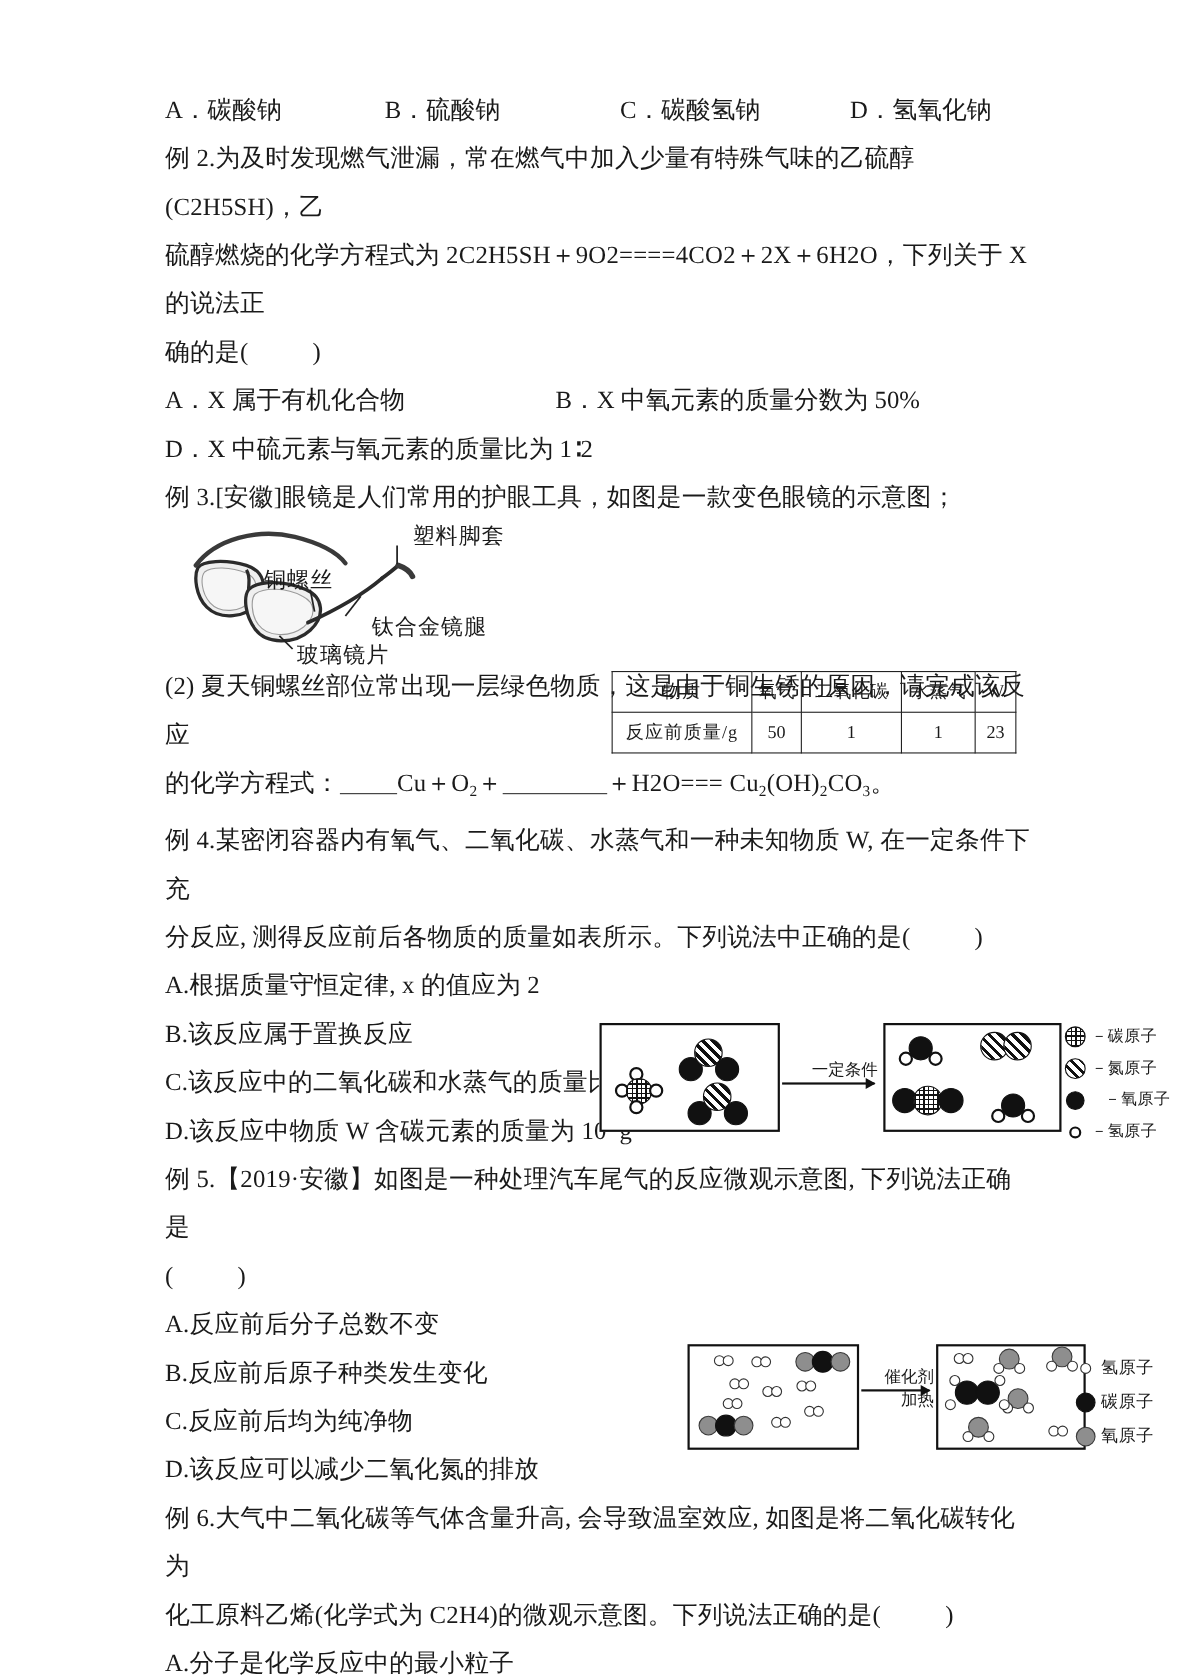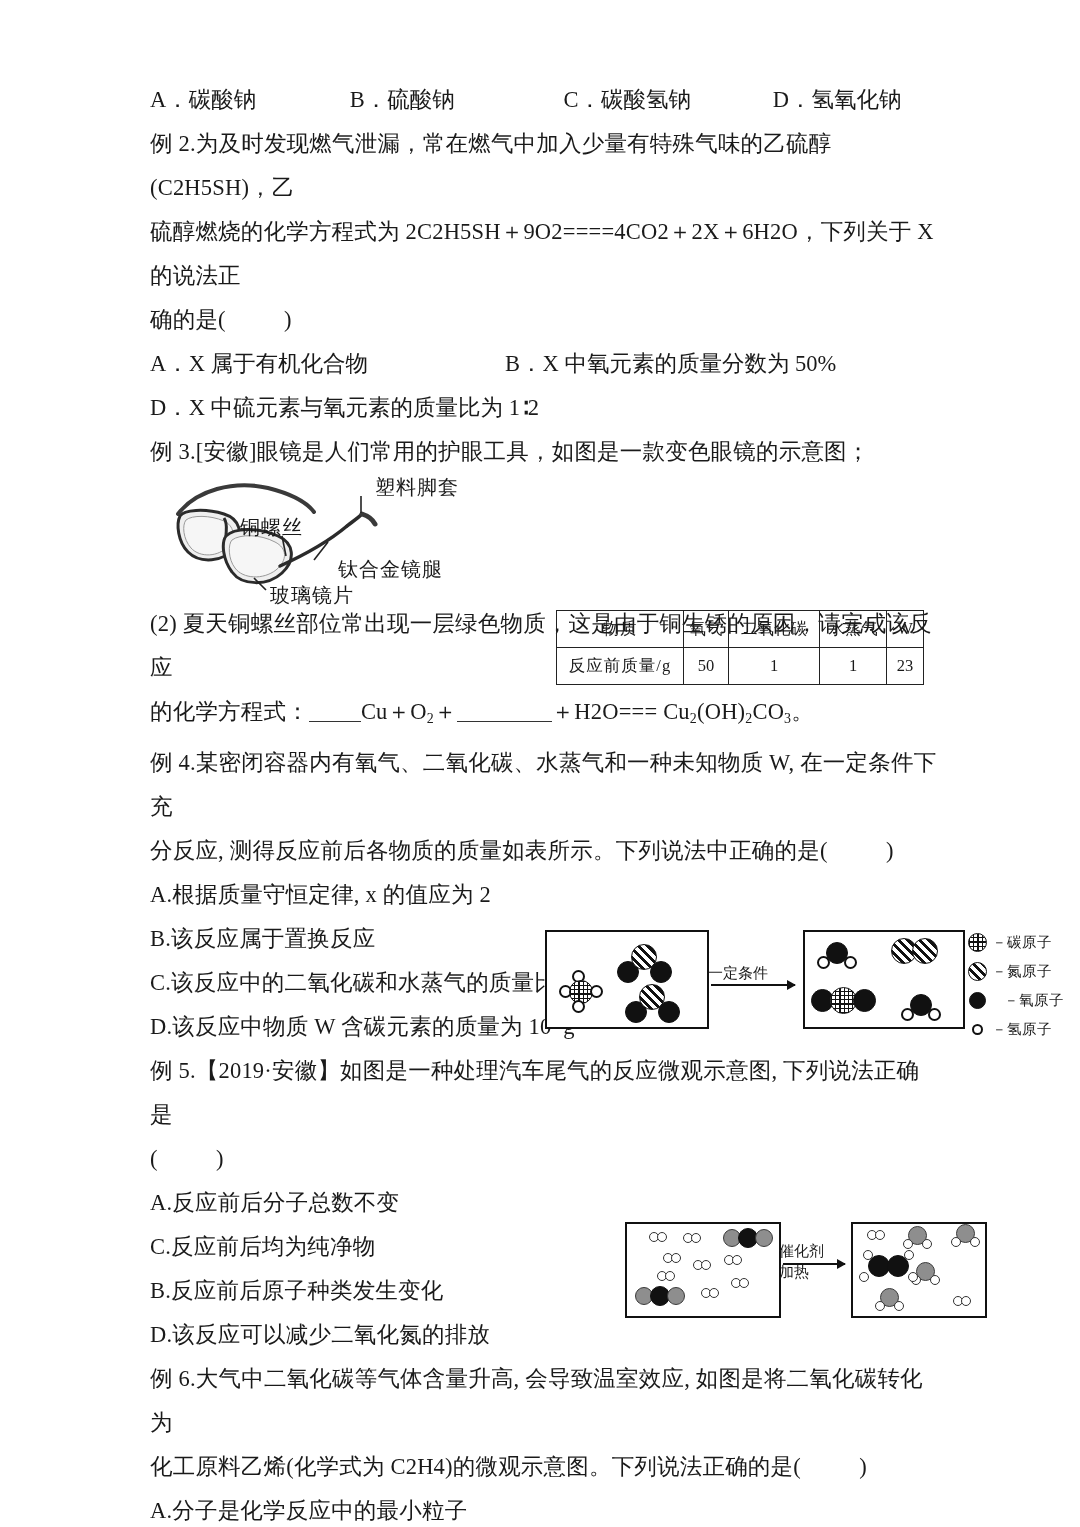--- a/index.html
+++ b/index.html
@@ -128,21 +128,21 @@
     width: 440px;
     height: 110px;
   }
   .fig-box {
     position: absolute;
     border: 2.2px solid #111;
     background: #fff;
   }
   .arrow-wrap {
     position: absolute;
-    text-align: left;
+    text-align: right;
     font-size: 15px;
     font-family: "Liberation Serif", serif;
     line-height: 17px;
     white-space: nowrap;
   }
   .arrow-line {
     position: relative;
     height: 2px;
     background: #111;
     margin: 2px auto 0 auto;
@@ -260,22 +260,22 @@
     <div class="line">例 4.某密闭容器内有氧气、二氧化碳、水蒸气和一种未知物质 W, 在一定条件下充</div>
     <div class="line">分反应, 测得反应前后各物质的质量如表所示。下列说法中正确的是(          )</div>
     <div class="line">A.根据质量守恒定律, x 的值应为 2</div>
     <div class="line">B.该反应属于置换反应</div>
     <div class="line">C.该反应中的二氧化碳和水蒸气的质量比为 44∶27</div>
     <div class="line">D.该反应中物质 W 含碳元素的质量为 10  g</div>
 
     <div class="line">例 5.【2019·安徽】如图是一种处理汽车尾气的反应微观示意图, 下列说法正确是</div>
     <div class="line">(          )</div>
     <div class="line">A.反应前后分子总数不变</div>
+    <div class="line">B.反应前后原子种类发生变化</div>
     <div class="line">C.反应前后均为纯净物</div>
-    <div class="line">B.反应前后原子种类发生变化</div>
     <div class="line">D.该反应可以减少二氧化氮的排放</div>
 
     <div class="line">例 6.大气中二氧化碳等气体含量升高, 会导致温室效应, 如图是将二氧化碳转化为</div>
     <div class="line">化工原料乙烯(化学式为 C2H4)的微观示意图。下列说法正确的是(          )</div>
     <div class="line">A.分子是化学反应中的最小粒子</div>
 
   </div>
 
   <table class="mass-table">
     <tbody>
@@ -463,14 +463,28 @@
         <span class="atom a-carbon-black" style="left:9px; top:5px; width:22px; height:22px;"></span>
         <span class="atom a-carbon-black" style="left:28px; top:5px; width:22px; height:22px;"></span>
         <span class="atom a-hydrogen-small" style="left:4px; top:0; width:10px; height:10px;"></span>
         <span class="atom a-hydrogen-small" style="left:0px; top:22px; width:10px; height:10px;"></span>
         <span class="atom a-hydrogen-small" style="left:45px; top:0; width:10px; height:10px;"></span>
         <span class="atom a-hydrogen-small" style="left:49px; top:22px; width:10px; height:10px;"></span>
       </div>
     </div>
   </div>
 
+  <div class="legend6">
+    <div class="legend-row">
+      <span class="atom a-hydrogen-small" style="width:10px; height:10px; margin-left:4px; margin-right:4px;"></span>
+      <span class="lg-txt">氢原子</span>
+    </div>
+    <div class="legend-row">
+      <span class="atom a-carbon-black" style="width:18px; height:18px;"></span>
+      <span class="lg-txt">碳原子</span>
+    </div>
+    <div class="legend-row">
+      <span class="atom a-oxygen-gray" style="width:18px; height:18px;"></span>
+      <span class="lg-txt">氧原子</span>
+    </div>
+  </div>
 
 </div>
 
 </body></html>

